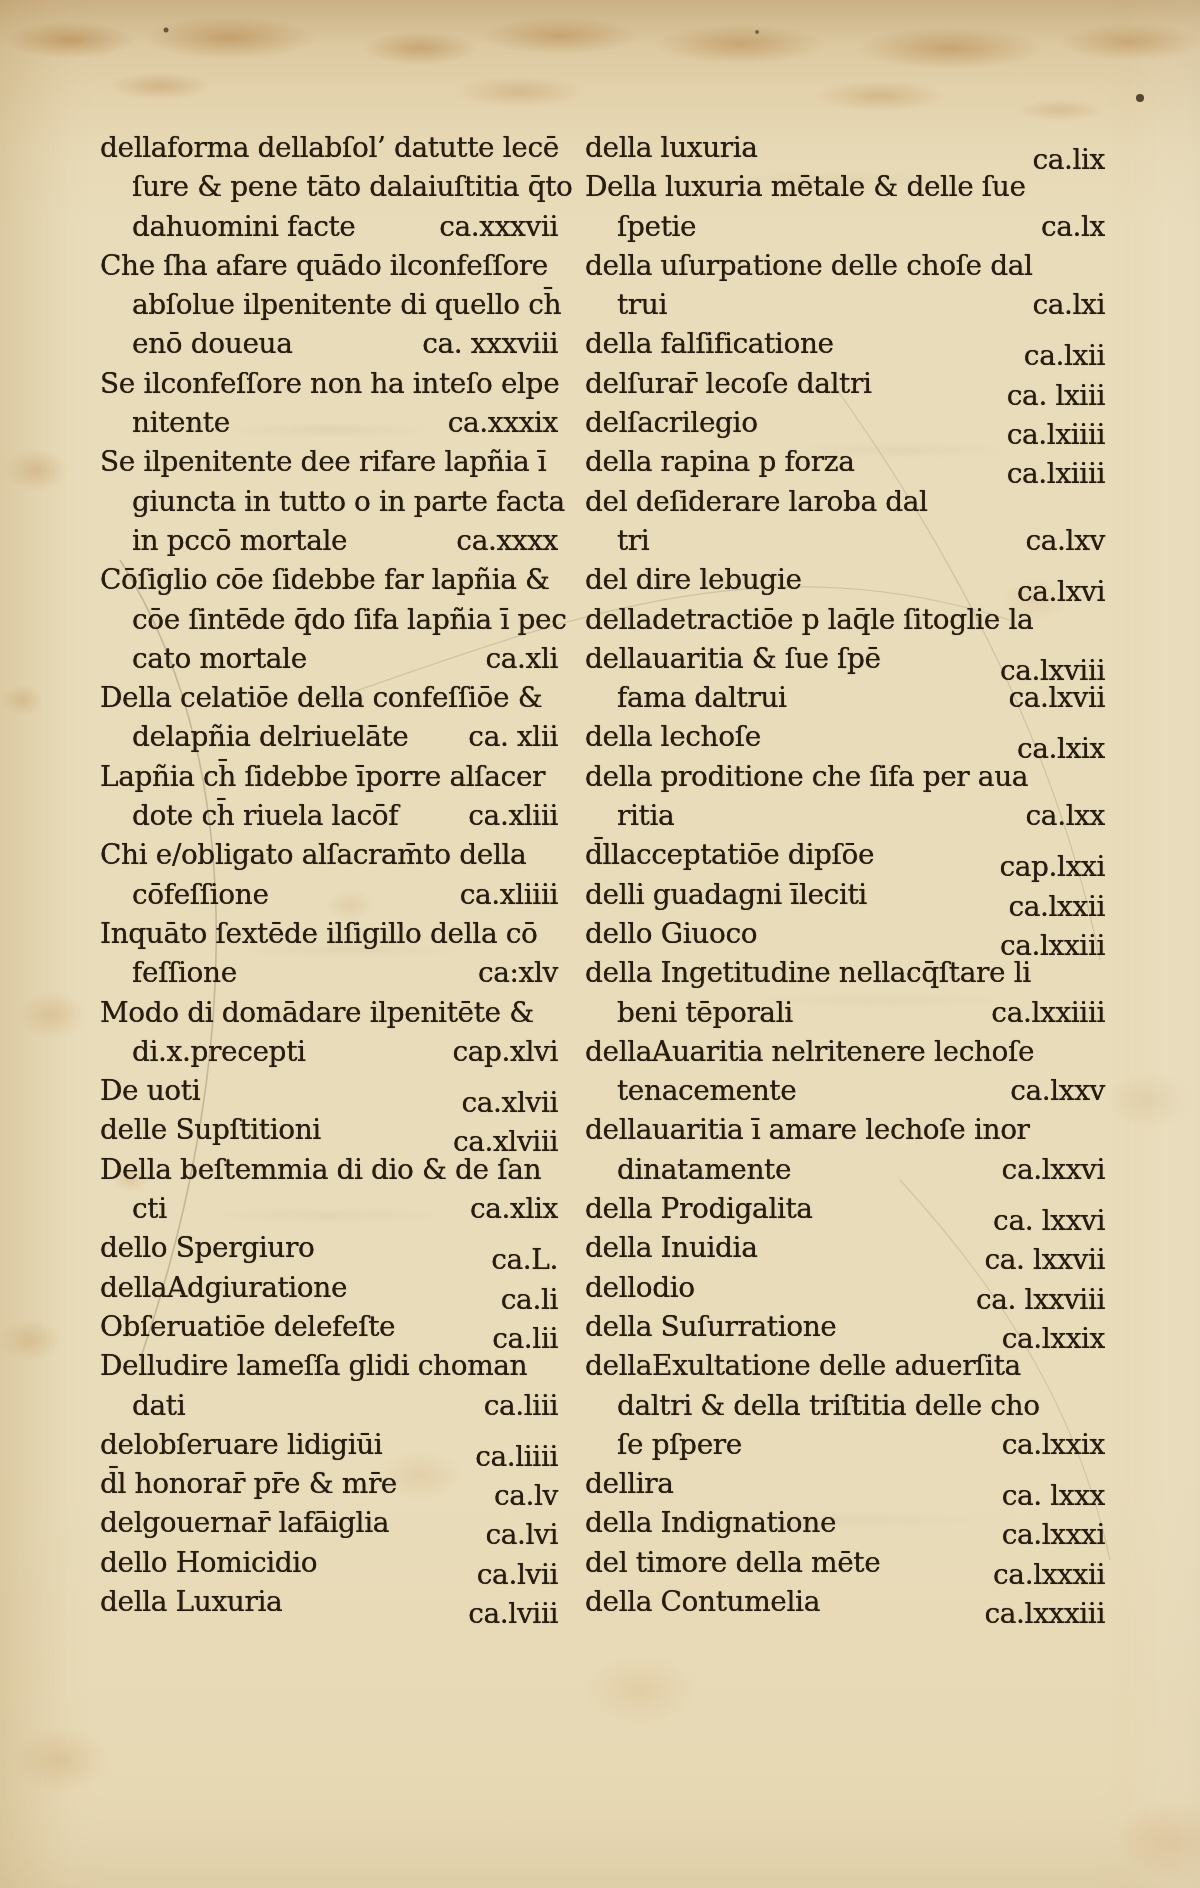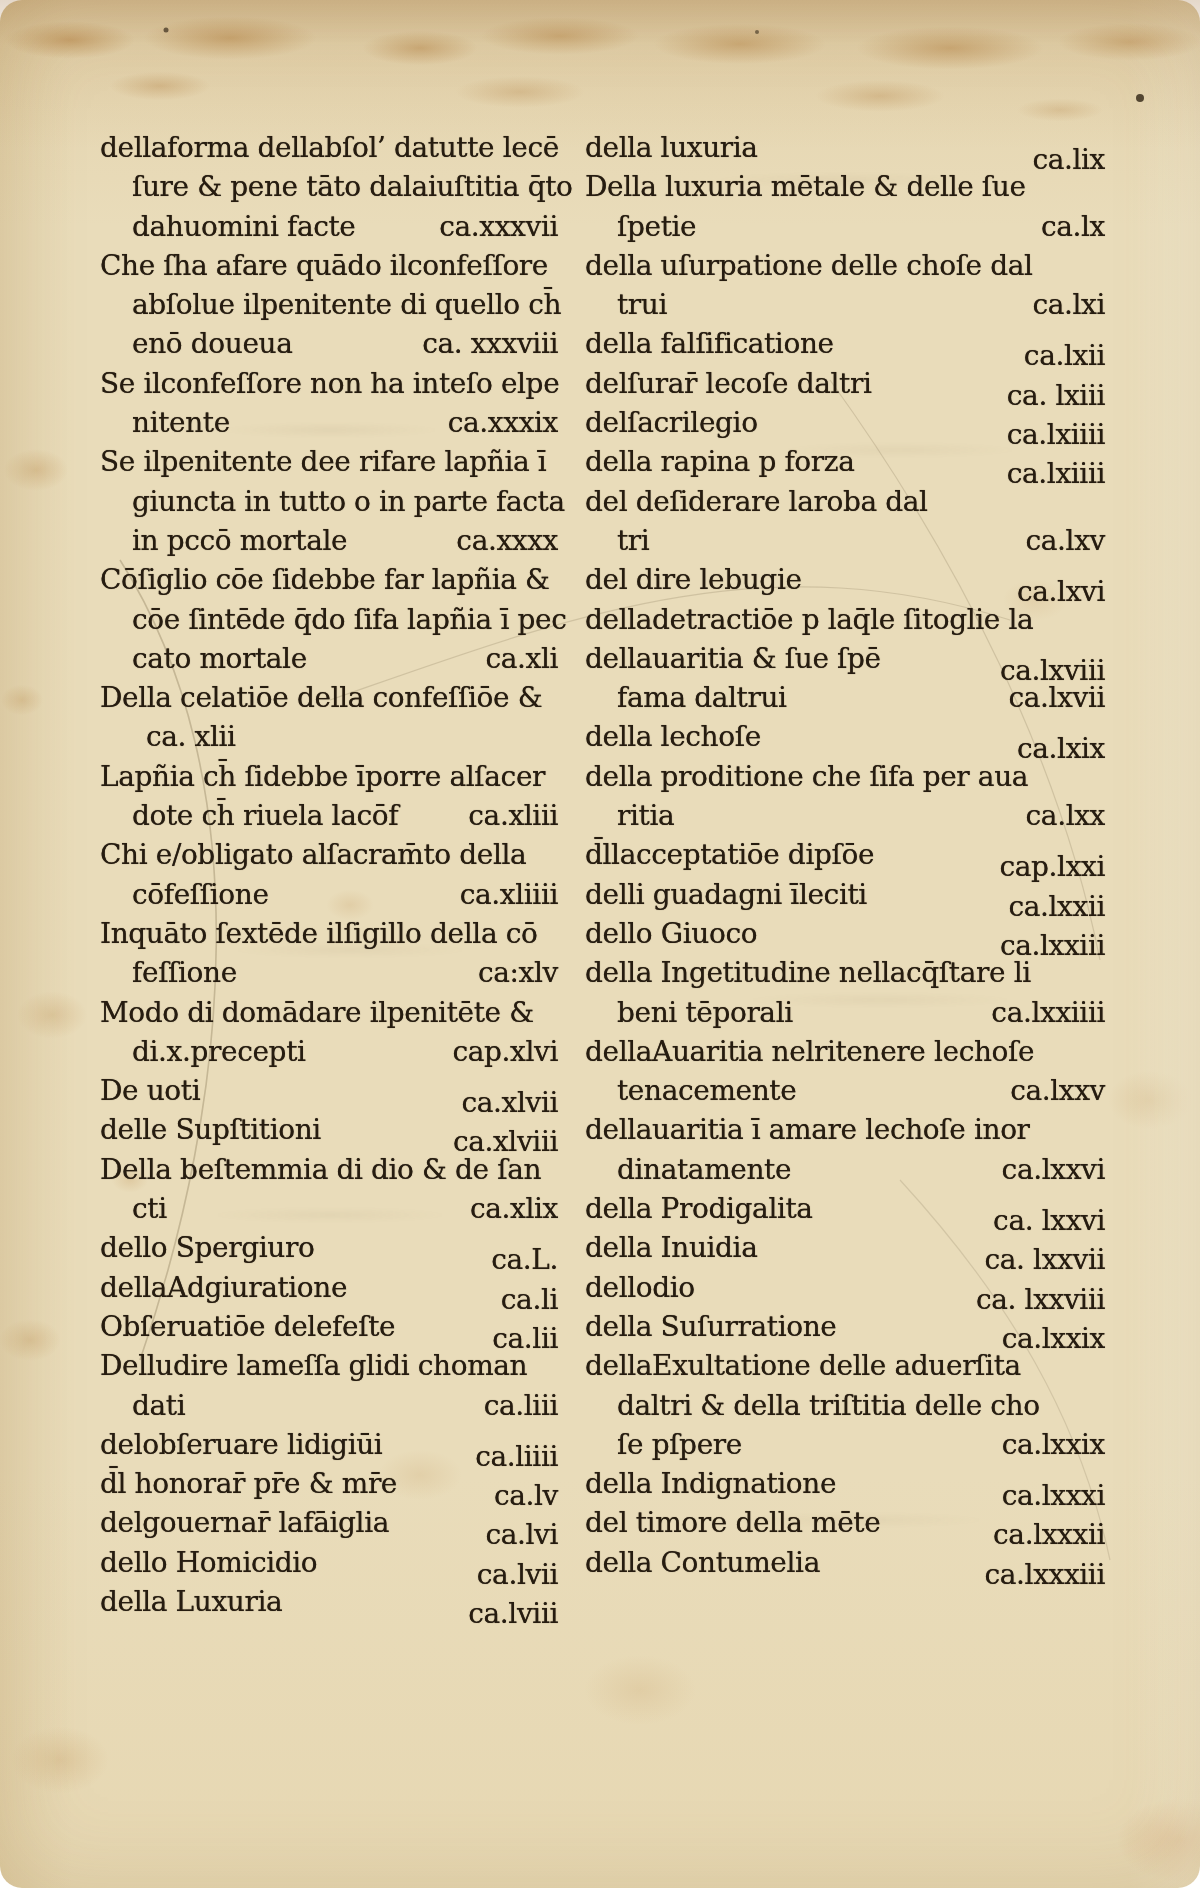--- a/index.html
+++ b/index.html
@@ -23,21 +23,20 @@
       radial-gradient(ellipse 44px 30px at 30px 1340px, rgba(183,132,66,.26), rgba(183,132,66,0) 70%),
       radial-gradient(ellipse 70px 48px at 60px 1760px, rgba(183,132,66,.22), rgba(183,132,66,0) 70%),
       radial-gradient(ellipse 26px 18px at 130px 1180px,rgba(183,132,66,.20), rgba(183,132,66,0) 70%),
       radial-gradient(ellipse 34px 22px at 350px 905px, rgba(183,132,66,.16), rgba(183,132,66,0) 70%),
       radial-gradient(ellipse 60px 36px at 420px 1475px,rgba(183,132,66,.14), rgba(183,132,66,0) 70%),
       radial-gradient(ellipse 80px 50px at 640px 1690px,rgba(183,132,66,.15), rgba(183,132,66,0) 70%),
       radial-gradient(ellipse 46px 30px at 1035px 600px,rgba(183,132,66,.12), rgba(183,132,66,0) 70%),
       radial-gradient(ellipse 60px 42px at 1150px 1100px,rgba(183,132,66,.16), rgba(183,132,66,0) 70%),
       radial-gradient(ellipse 90px 60px at 1180px 1840px,rgba(196,120,60,.30), rgba(196,120,60,0) 70%);
     box-shadow: inset 0 0 90px rgba(140,104,52,.18);
-    border-radius: 22px;
   }
   
   .top-stains{
     position:absolute;left:0;top:0;width:1200px;height:150px;
     background-image:
       radial-gradient(ellipse 90px 26px at 70px 40px,   rgba(172,118,52,.50), rgba(172,118,52,0) 72%),
       radial-gradient(ellipse 120px 30px at 230px 38px,  rgba(172,118,52,.46), rgba(172,118,52,0) 72%),
       radial-gradient(ellipse 80px 24px at 420px 48px,   rgba(172,118,52,.42), rgba(172,118,52,0) 72%),
       radial-gradient(ellipse 110px 26px at 560px 36px,  rgba(172,118,52,.40), rgba(172,118,52,0) 72%),
       radial-gradient(ellipse 120px 28px at 740px 44px,  rgba(172,118,52,.42), rgba(172,118,52,0) 72%),
@@ -143,20 +142,21 @@
           <span class="entry-text">cōe ſintēde q̄do ſifa lapñia ī pec</span>
         </div>
         <div class="toc-line indent">
           <span class="entry-text">cato mortale</span>
           <span class="entry-ref">ca.xli</span>
         </div>
         <div class="toc-line">
           <span class="entry-text">Della celatiōe della confeſſiōe &amp;</span>
         </div>
         <div class="toc-line indent">
+          <span class="entry-text">delapñia delriuelāte</span>
           <span class="entry-ref">ca. xlii</span>
         </div>
         <div class="toc-line">
           <span class="entry-text">Lapñia ch̄ ſidebbe īporre alſacer</span>
         </div>
         <div class="toc-line indent">
           <span class="entry-text">dote ch̄ riuela lacōf</span>
           <span class="entry-ref">ca.xliii</span>
         </div>
         <div class="toc-line">
@@ -354,20 +354,24 @@
         </div>
         <div class="toc-line">
           <span class="entry-text">dellaExultatione delle aduerſita</span>
         </div>
         <div class="toc-line indent">
           <span class="entry-text">daltri &amp; della triſtitia delle cho</span>
         </div>
         <div class="toc-line indent">
           <span class="entry-text">ſe pſpere</span>
           <span class="entry-ref">ca.lxxix</span>
+        </div>
+        <div class="toc-line">
+          <span class="entry-text">dellira</span>
+          <span class="entry-ref">ca. lxxx</span>
         </div>
         <div class="toc-line">
           <span class="entry-text">della Indignatione</span>
           <span class="entry-ref">ca.lxxxi</span>
         </div>
         <div class="toc-line">
           <span class="entry-text">del timore della mēte</span>
           <span class="entry-ref">ca.lxxxii</span>
         </div>
         <div class="toc-line">

